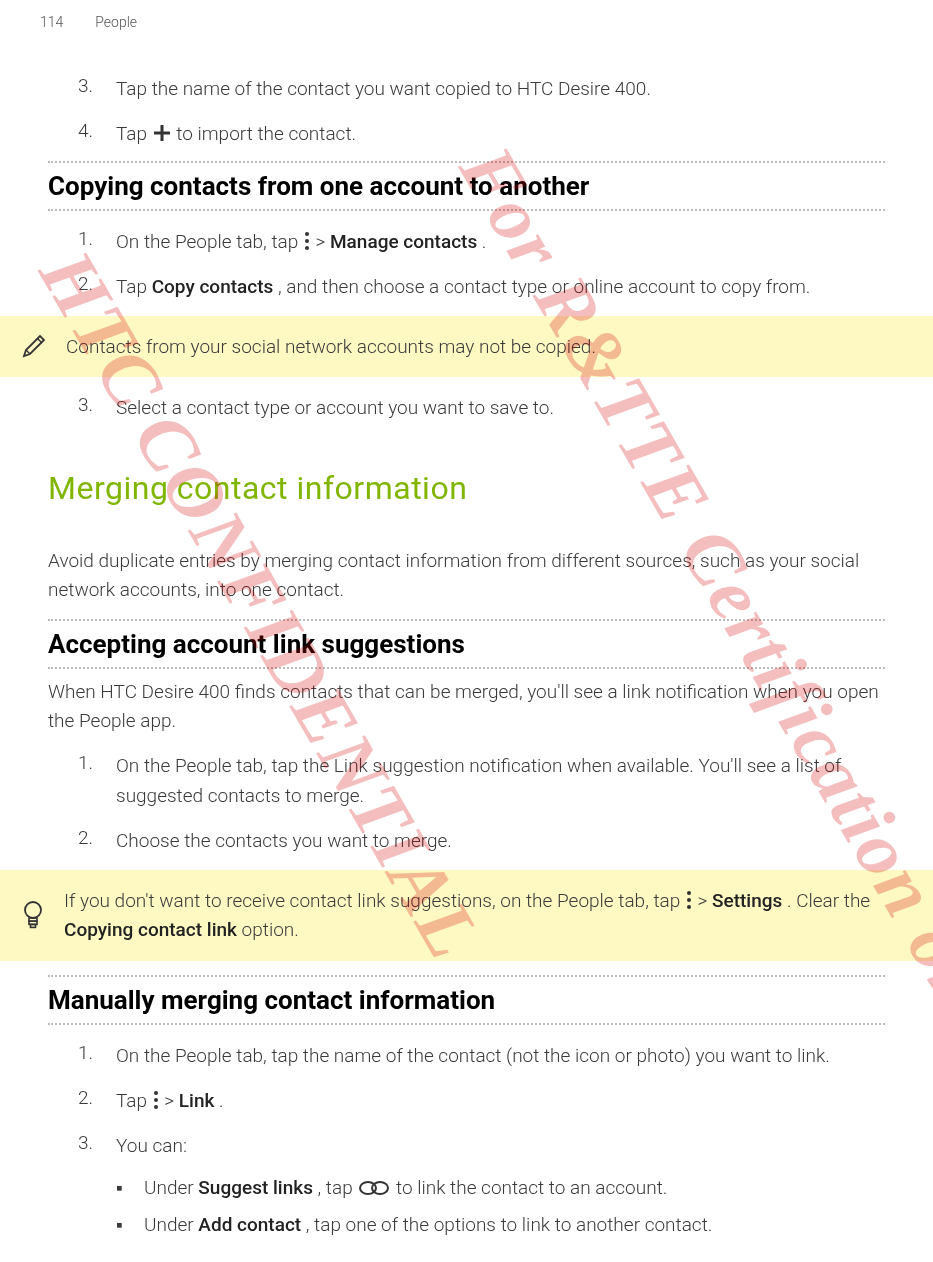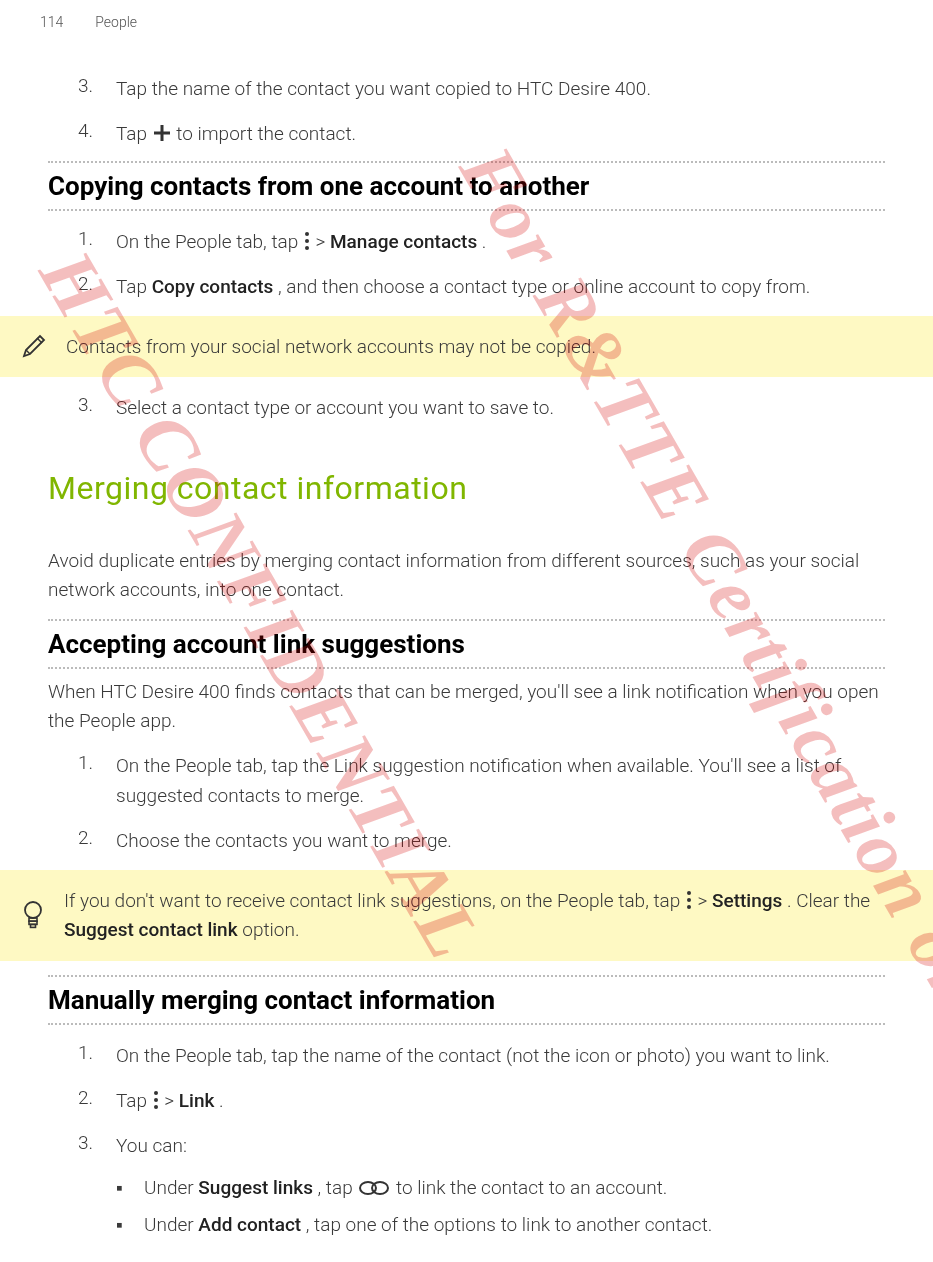--- a/index.html
+++ b/index.html
@@ -213,21 +213,21 @@
       <span class="inline-icon">
         <svg width="8" height="20" viewBox="0 0 8 20">
             <circle cx="4" cy="3" r="2" fill="#333"></circle>
             <circle cx="4" cy="10" r="2" fill="#333"></circle>
             <circle cx="4" cy="17" r="2" fill="#333"></circle>
           </svg>
       </span>
       <span> &gt; </span>
       <span class="bold-inline">Settings</span>
       <span>. Clear the </span>
-      <span class="bold-inline">Suggest contact link</span>
+      <span class="bold-inline">Copying contact link</span>
       <span> option.</span>
     </div>
   </div>
 
   <hr class="dotted-sep">
   <h2 class="h2-green">Manually merging contact information</h2>
   <hr class="dotted-sep">
 
   <div class="ol-item">
     <div class="ol-num">1.</div>

